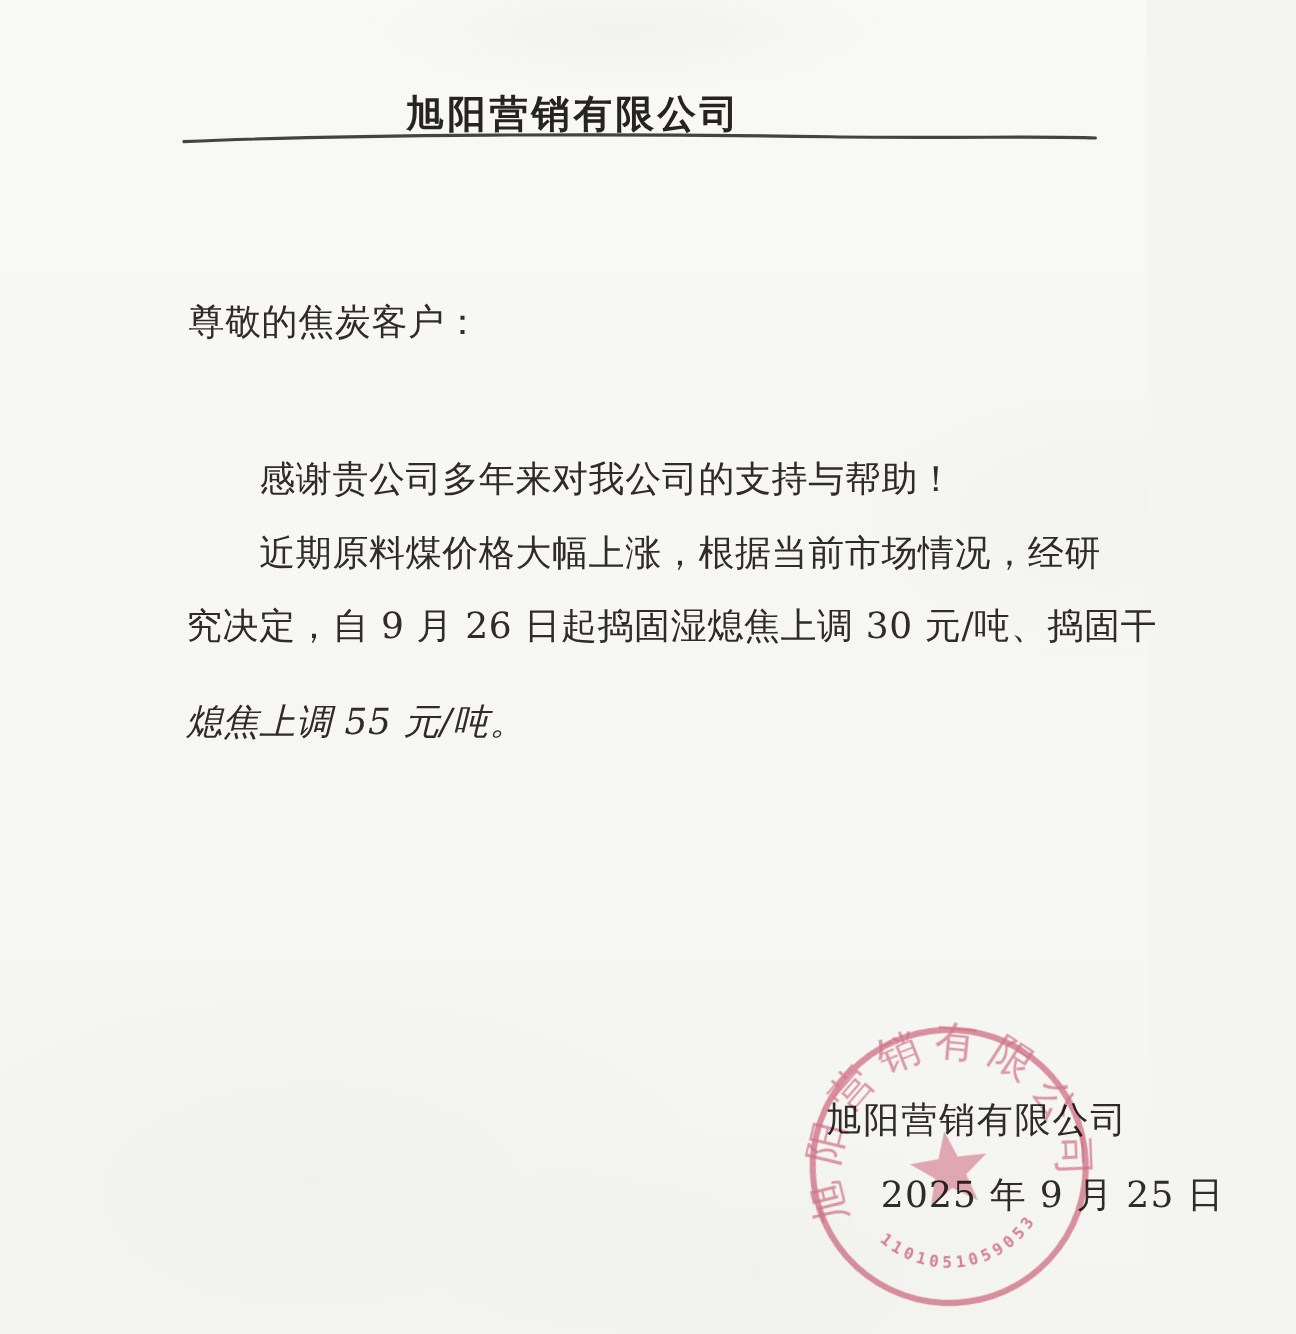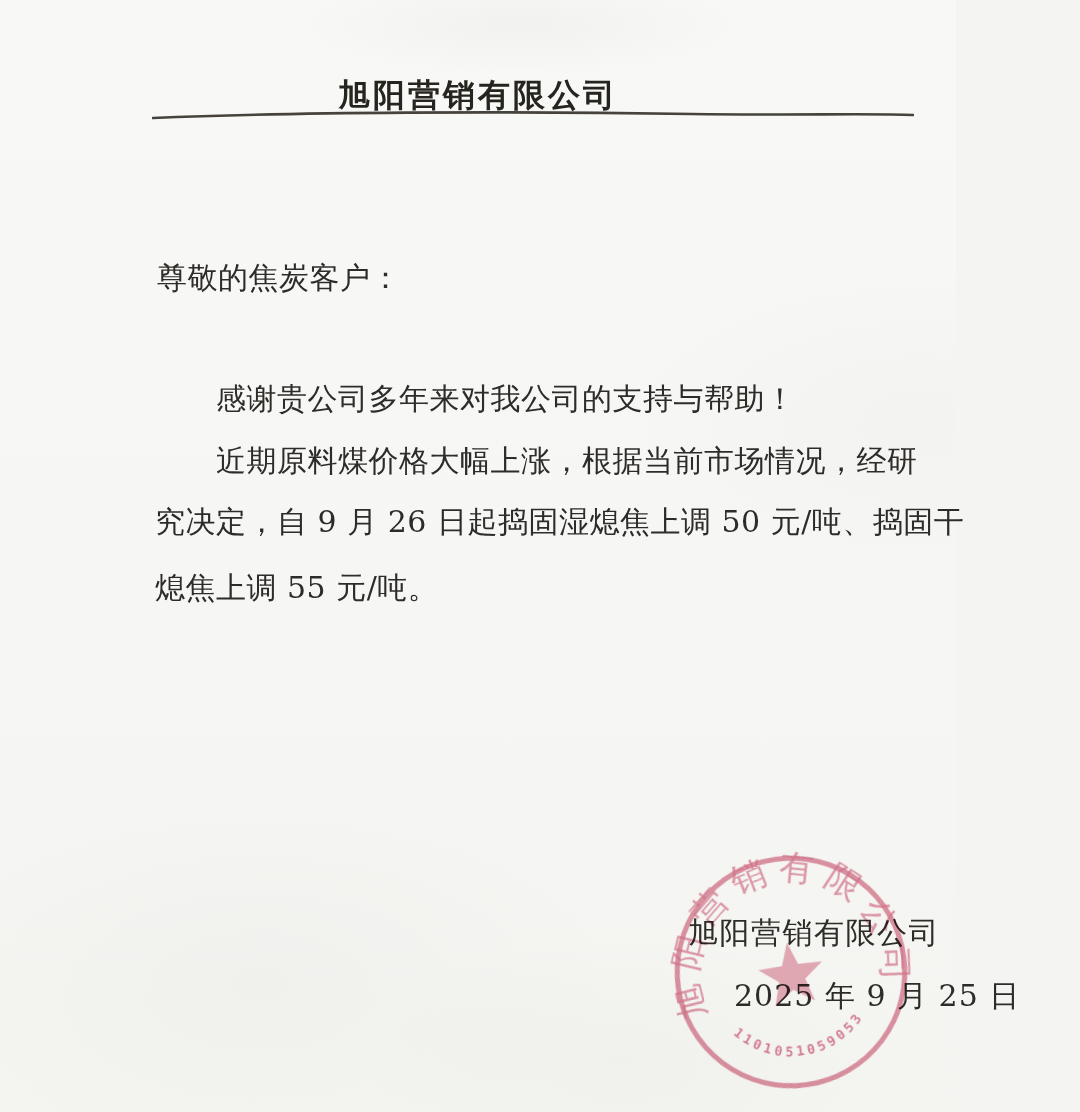--- a/index.html
+++ b/index.html
@@ -44,25 +44,25 @@
     width: 762px;
     height: 14px;
   }
   .text-line {
     position: absolute;
     font-size: 30px;
     letter-spacing: 0.5px;
     color: #2e2c28;
     white-space: nowrap;
   }
-  .salutation   { top: 258px; left: 157px; }
+  .salutation   { top: 248px; left: 157px; }
   .body-line-1  { top: 379px; left: 216px; }
   .body-line-2  { top: 441px; left: 216px; }
   .body-line-3  { top: 502px; left: 155px; }
-  .body-line-4  { top: 568px; left: 155px; }
+  .body-line-4  { top: 582px; left: 155px; font-style: italic; }
   .closing-line { top: 676px; left: 212px; }
   .sig-company  { top: 913px; left: 688px; letter-spacing: 1.5px; }
   .sig-date     { top: 976px; left: 702px; letter-spacing: 1px; margin-left: 32px; }
   .company-seal {
     position: absolute;
     top: 849px;
     left: 668px;
     width: 246px;
     height: 246px;
     mix-blend-mode: multiply;
@@ -83,21 +83,21 @@
   <svg class="letterhead-rule" viewBox="0 0 762 14" preserveAspectRatio="none">
     <path d="M1,10 C140,4 360,3 540,6 C640,7.5 720,5 761,7" fill="none" stroke="#46433c" stroke-width="2.6" stroke-linecap="round"></path>
   </svg>
 
   <p class="text-line salutation">尊敬的焦炭客户：</p>
 
   <p class="text-line body-line-2">近期原料煤价格大幅上涨，根据当前市场情况，经研</p>
 
   <p class="text-line body-line-1">感谢贵公司多年来对我公司的支持与帮助！</p>
 
-  <p class="text-line body-line-3">究决定，自 9 月 26 日起捣固湿熄焦上调 50 元/吨、捣固干</p>
+  <p class="text-line body-line-3">究决定，自 9 月 26 日起捣固湿熄焦上调 30 元/吨、捣固干</p>
 
   <p class="text-line body-line-4">熄焦上调 55 元/吨。</p>
 
 
   <p class="text-line sig-company">旭阳营销有限公司</p>
 
   <p class="text-line sig-date">2025 年 9 月 25 日</p>
 
   <svg class="company-seal" viewBox="0 0 240 240">
     <defs>

